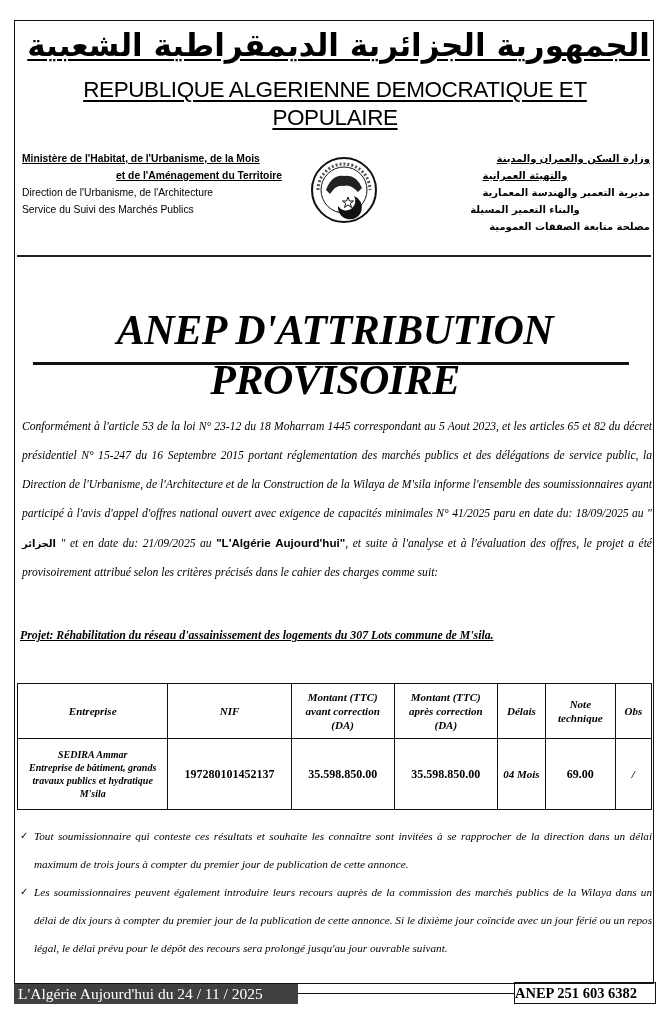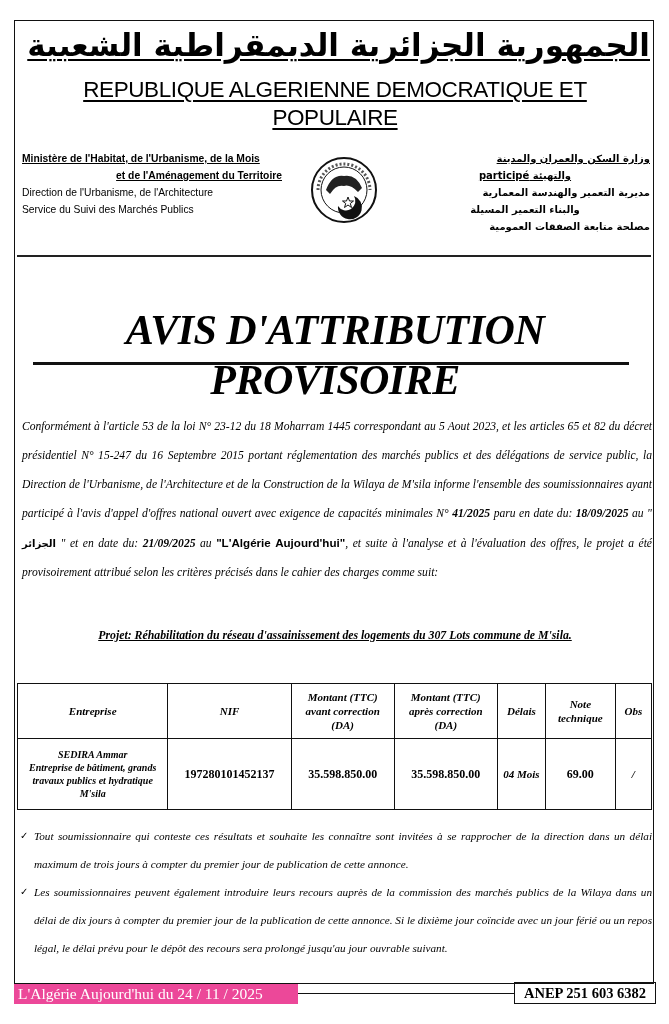--- a/index.html
+++ b/index.html
@@ -11,35 +11,35 @@
   .left-block .u { text-decoration: underline; font-weight: bold; }
   .left-block .c { text-align: right; }
   .right-block { position: absolute; left: 400px; top: 150px; width: 250px; font-family: "DejaVu Sans", sans-serif; font-weight: bold; font-size: 10px; line-height: 17px; direction: rtl; text-align: right; }
   .right-block .u { text-decoration: underline; }
   .right-block .c { text-align: center; }
   .seal { position: absolute; left: 310px; top: 156px; width: 68px; height: 68px; }
   .rule1 { position: absolute; left: 17px; top: 255px; width: 634px; height: 2px; background: #222; }
   .main-title { position: absolute; left: 20px; top: 305px; width: 630px; text-align: center; font-family: "Liberation Serif", serif; font-style: italic; font-weight: bold; font-size: 42px; line-height: 50px; letter-spacing: -0.5px; }
   .title-rule { position: absolute; left: 33px; top: 362px; width: 596px; height: 3px; background: #111; }
   .body-text { position: absolute; left: 22px; top: 412px; width: 630px; font-style: italic; font-size: 11.6px; line-height: 29px; text-align: justify; }
-  .body-text b { font-weight: bold; }
+  .body-text b { font-weight: normal; }
   .body-text .sans { font-family: "Liberation Sans", sans-serif; font-style: normal; font-weight: bold; }
-  .project { position: absolute; left: 20px; top: 628px; width: 630px; text-align: center; font-style: italic; font-weight: bold; font-size: 11.8px; text-decoration: underline; }
+  .project { position: absolute; left: 20px; top: 628px; width: 630px; text-align: left; font-style: italic; font-weight: bold; font-size: 11.8px; text-decoration: underline; }
   table.award { position: absolute; left: 17px; top: 683px; width: 635px; border-collapse: collapse; font-style: italic; font-weight: bold; font-size: 11px; }
   table.award th, table.award td { border: 1px solid #111; text-align: center; vertical-align: middle; padding: 2px 3px; }
   table.award th { height: 50px; line-height: 14px; }
   table.award td { height: 66px; }
   table.award td.num { font-style: normal; font-size: 12px; }
   table.award td.company { font-size: 10px; line-height: 13px; }
   .notes { position: absolute; left: 20px; top: 822px; width: 632px; font-style: italic; font-size: 11.2px; line-height: 28px; text-align: justify; }
   .note { position: relative; padding-left: 14px; margin-bottom: 0px; }
   .note .chk { position: absolute; left: 0; top: 0; font-style: normal; font-family: "DejaVu Sans", sans-serif; font-size: 10px; }
-  .footer-left { position: absolute; left: 14px; top: 984px; width: 284px; height: 20px; background: #ec4899; color: #fff; font-size: 15.5px; line-height: 20px; padding-left: 4px; box-sizing: border-box; white-space: nowrap; }
+  .footer-left { position: absolute; left: 14px; top: 984px; width: 284px; height: 20px; background: #404040; color: #fff; font-size: 15.5px; line-height: 20px; padding-left: 4px; box-sizing: border-box; white-space: nowrap; }
   .footer-line { position: absolute; left: 298px; top: 993px; width: 216px; height: 1px; background: #111; }
-  .footer-right { position: absolute; left: 514px; top: 982px; width: 142px; height: 22px; border: 1px solid #111; box-sizing: border-box; font-weight: bold; font-size: 14.5px; line-height: 20px; text-align: center; white-space: nowrap; }
+  .footer-right { position: absolute; left: 514px; top: 982px; width: 142px; height: 22px; border: 1px solid #111; box-sizing: border-box; font-weight: bold; font-size: 14.5px; line-height: 20px; white-space: nowrap; }
 </style>
 </head>
 <body>
 
 <div class="frame"></div>
 
 <div class="ar-title">الجمهورية الجزائرية الديمقراطية الشعبية</div>
 <div class="fr-title">REPUBLIQUE ALGERIENNE DEMOCRATIQUE ET POPULAIRE</div>
 
 <div class="left-block">
@@ -53,29 +53,29 @@
   <circle cx="34" cy="34" r="32" fill="none" stroke="#111" stroke-width="2"></circle>
   <circle cx="34" cy="34" r="23" fill="none" stroke="#111" stroke-width="1"></circle>
   <path d="M16 34 Q22 18 34 20 Q46 18 52 32 L48 36 Q40 28 34 30 Q26 28 20 38 Z" fill="#222"></path>
   <path d="M28 50 A12 12 0 1 0 44 40 A9 9 0 1 1 28 50 Z" fill="#111"></path>
   <polygon points="38,41 39.5,45 43.5,45 40.3,47.5 41.5,51.5 38,49 34.5,51.5 35.7,47.5 32.5,45 36.5,45" fill="none" stroke="#111" stroke-width="1"></polygon>
   <path d="M8 34 A26 26 0 0 1 60 34" fill="none" stroke="#555" stroke-width="3" stroke-dasharray="2 2"></path>
 </svg>
 
 <div class="right-block">
   <div class="u">وزارة السكن والعمران والمدينة</div>
-  <div class="u c">والتهيئة participé</div>
+  <div class="u c">والتهيئة العمرانية</div>
   <div>مديرية التعمير والهندسة المعمارية</div>
   <div class="c">والبناء التعمير المسيلة</div>
   <div>مصلحة متابعة الصفقات العمومية</div>
 </div>
 
 <div class="rule1"></div>
 
-<div class="main-title">AVIS D'ATTRIBUTION PROVISOIRE</div>
+<div class="main-title">ANEP D'ATTRIBUTION PROVISOIRE</div>
 <div class="title-rule"></div>
 
 <div class="body-text"><span>Conformément à l'article 53 de la loi N° 23-12 du 18 Moharram 1445 correspondant au 5 Aout 2023, et les articles 65 et 82 du décret présidentiel N° 15-247 du 16 Septembre 2015 portant réglementation des marchés publics et des délégations de service public, la Direction de l'Urbanisme, de l'Architecture et de la Construction de la Wilaya de M'sila informe l'ensemble des soumissionnaires ayant participé à l'avis d'appel d'offres national ouvert avec exigence de capacités minimales N° </span><b>41/2025</b><span> paru en date du: </span><b>18/09/2025</b><span> au " </span><span style="font-family:'DejaVu Sans',sans-serif;font-style:normal;font-size:10px;font-weight:bold;">الجزائر</span><span> " et en date du: </span><b>21/09/2025</b><span> au </span><span class="sans">"L'Algérie Aujourd'hui"</span><span>, et suite à l'analyse et à l'évaluation des offres, le projet a été provisoirement attribué selon les critères précisés dans le cahier des charges comme suit:</span></div>
 
 <div class="project">Projet: Réhabilitation du réseau d'assainissement des logements du 307 Lots commune de M'sila.</div>
 
 <table class="award">
   <thead>
     <tr>
       <th style="width:150px">Entreprise</th>

